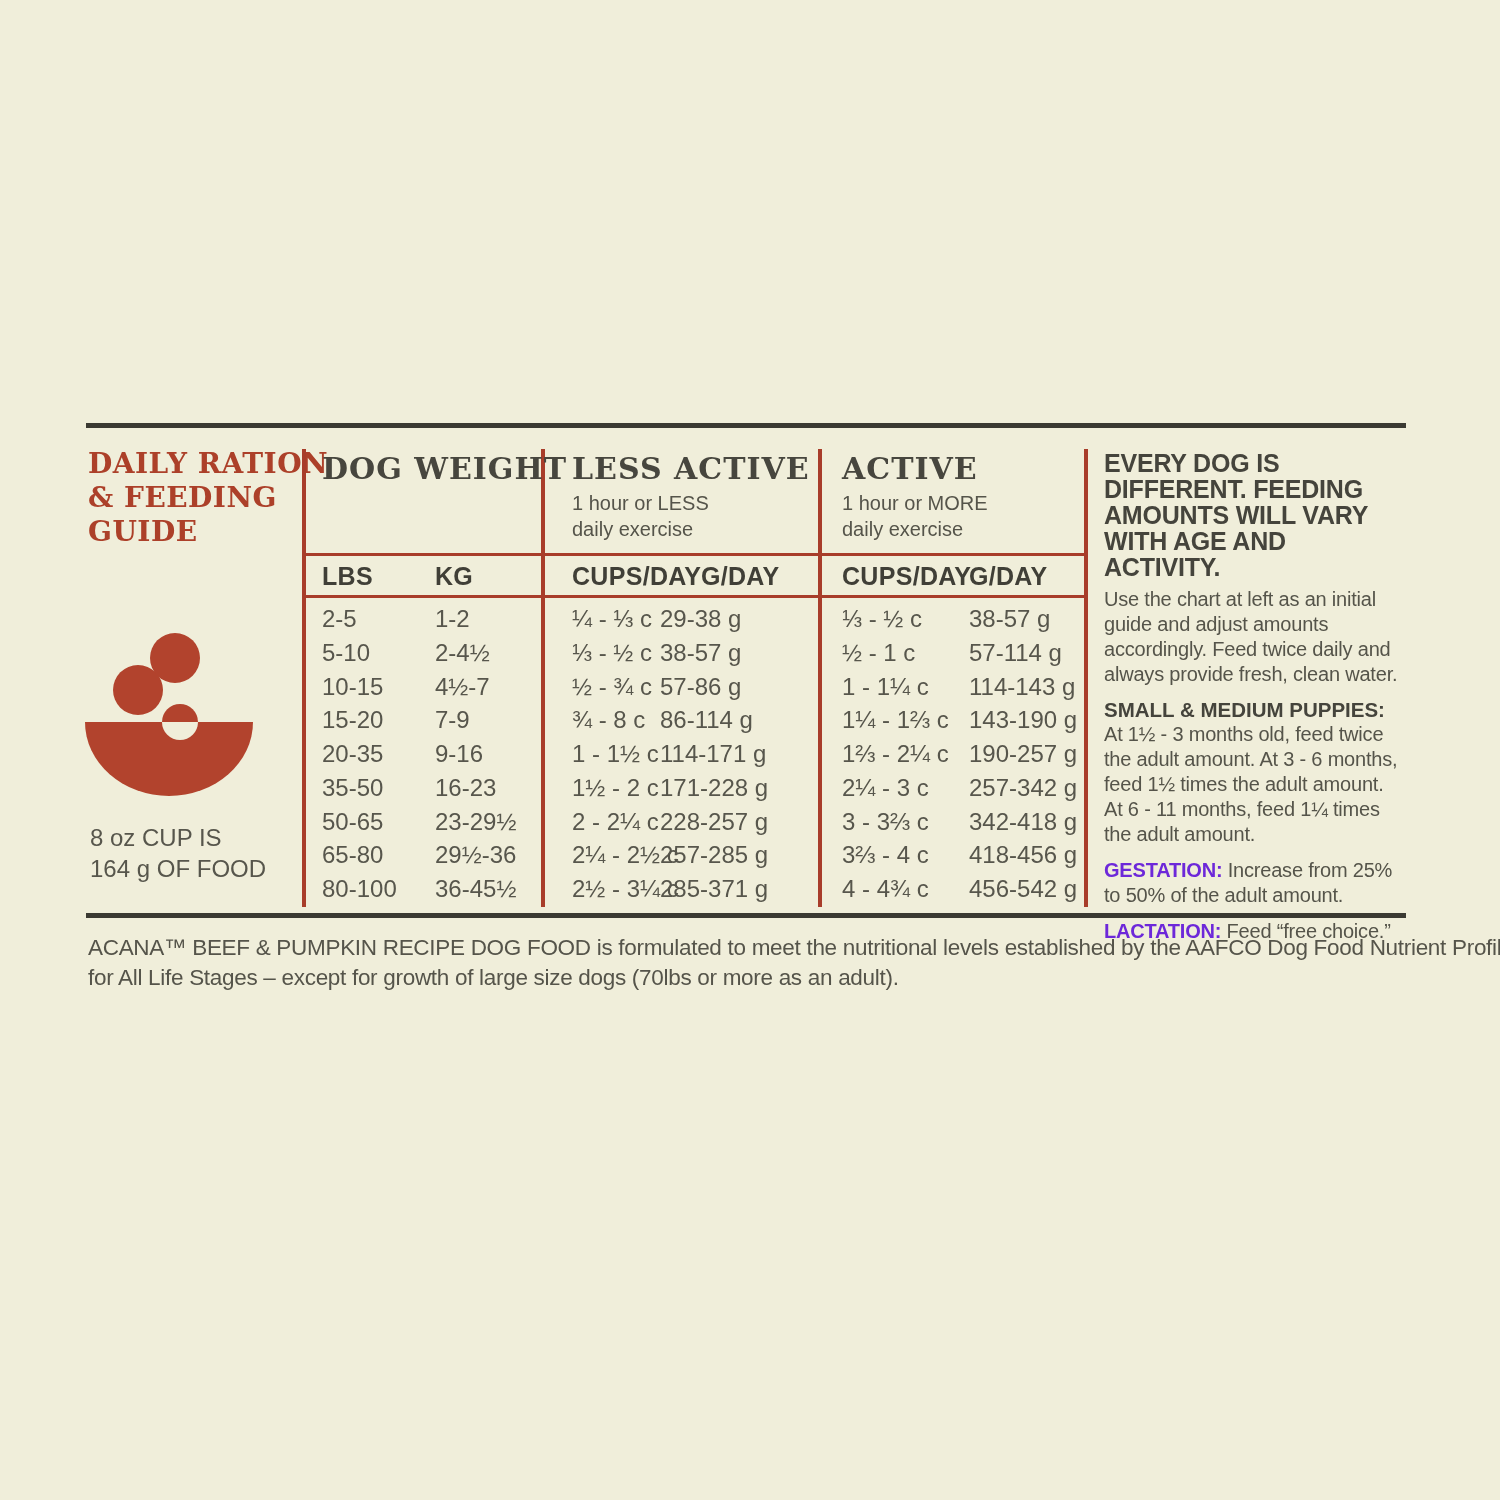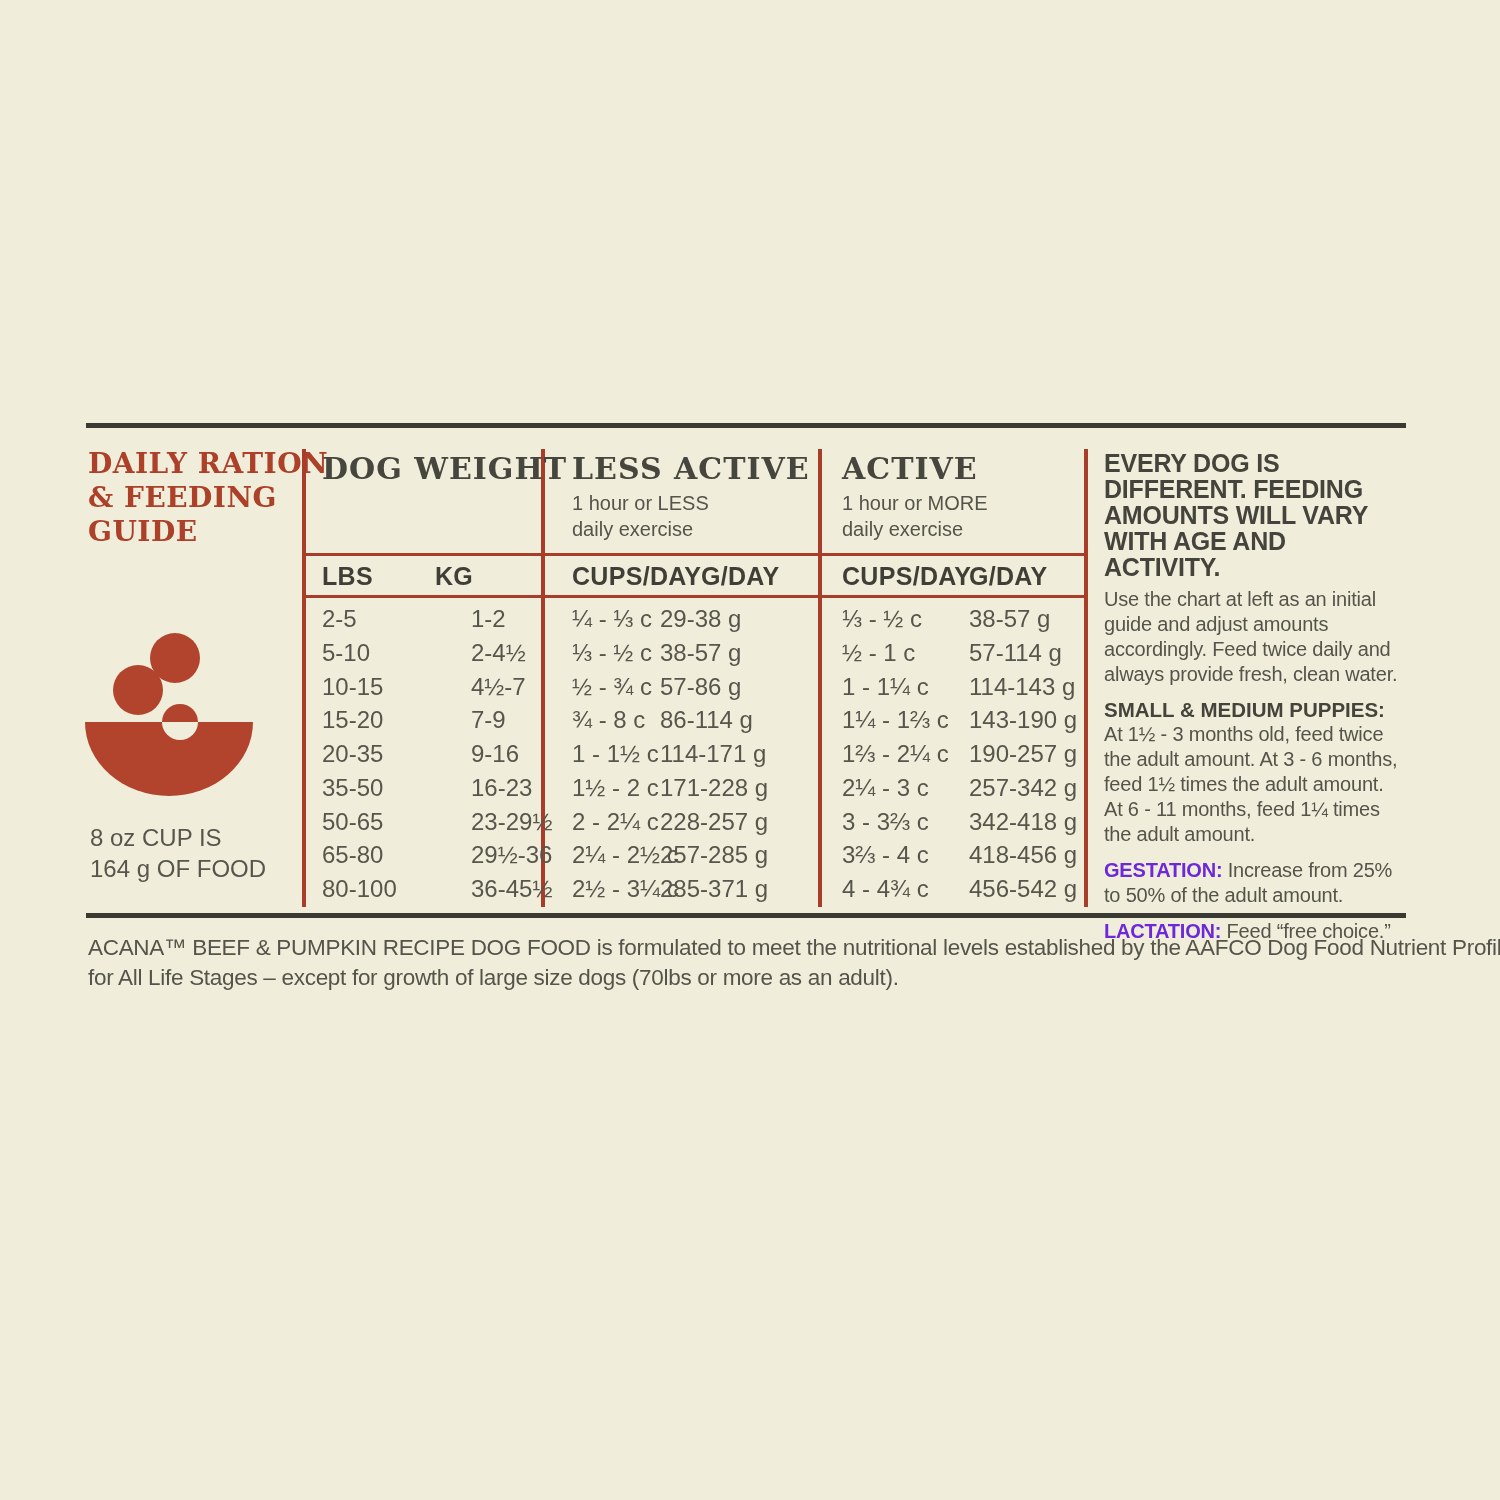--- a/index.html
+++ b/index.html
@@ -90,21 +90,21 @@
     <div class="cell">2-5</div>
     <div class="cell">5-10</div>
     <div class="cell">10-15</div>
     <div class="cell">15-20</div>
     <div class="cell">20-35</div>
     <div class="cell">35-50</div>
     <div class="cell">50-65</div>
     <div class="cell">65-80</div>
     <div class="cell">80-100</div>
   </div>
-<div class="dcol" style="left:435px;width:120px;margin-left:36px;">
+<div class="dcol" style="left:435px;width:120px;">
     <div class="cell">1-2</div>
     <div class="cell">2-4½</div>
     <div class="cell">4½-7</div>
     <div class="cell">7-9</div>
     <div class="cell">9-16</div>
     <div class="cell">16-23</div>
     <div class="cell">23-29½</div>
     <div class="cell">29½-36</div>
     <div class="cell">36-45½</div>
   </div>

